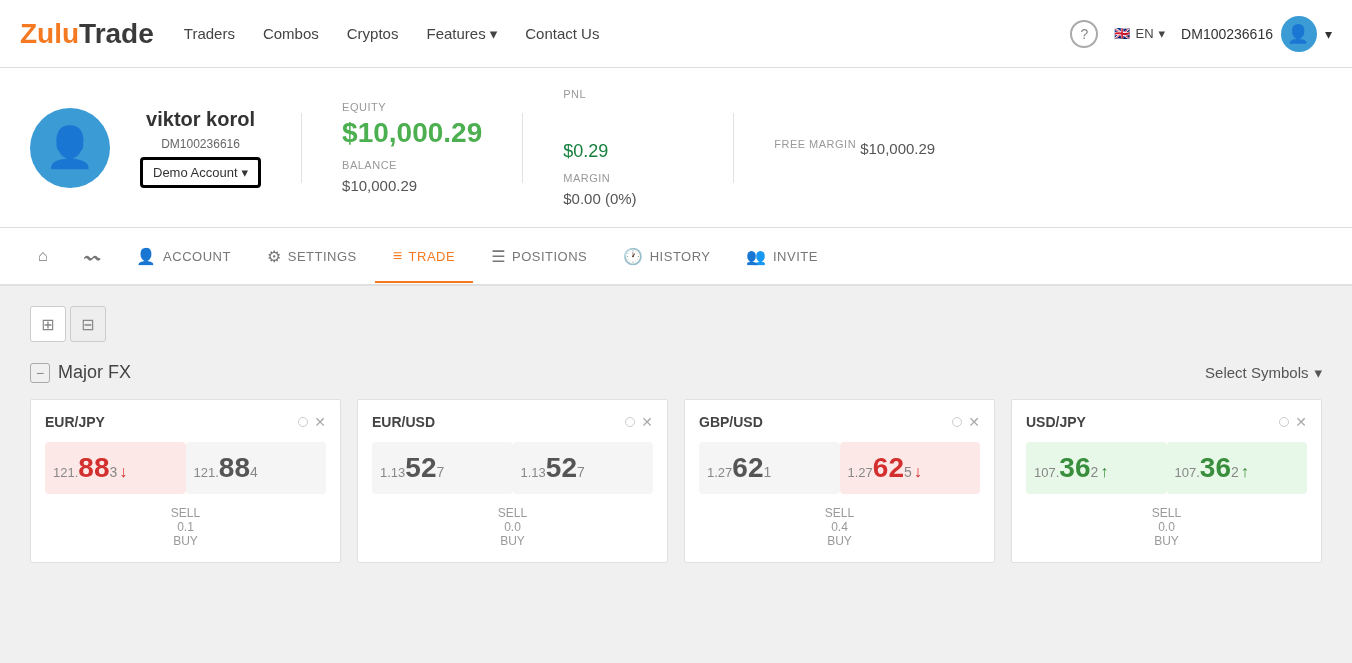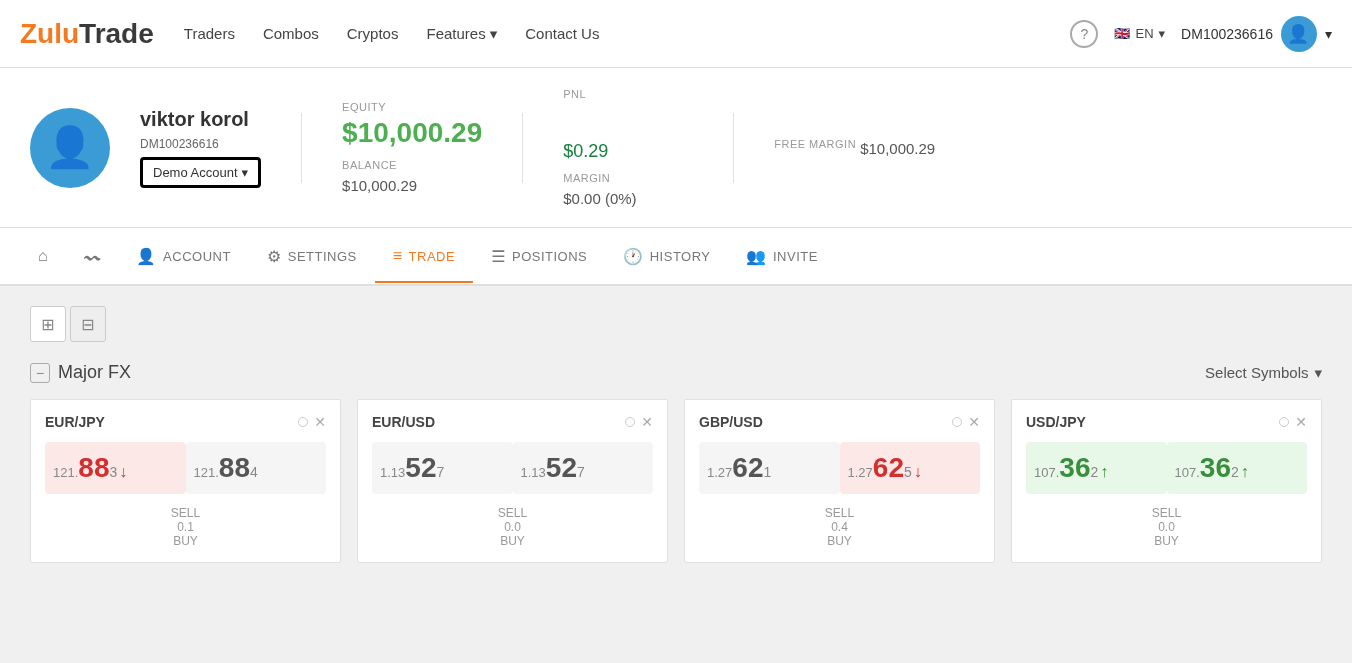--- a/index.html
+++ b/index.html
@@ -54,21 +54,21 @@
       padding: 20px 30px;
       display: flex;
       align-items: center;
       gap: 30px;
     }
     .avatar-large {
       width: 80px; height: 80px; border-radius: 50%;
       background: #3a9bd5; display: flex; align-items: center; justify-content: center;
       color: #fff; font-size: 40px; flex-shrink: 0;
     }
-    .user-info { display: flex; flex-direction: column; gap: 6px; }
+    .user-info { display: flex; flex-direction: column; gap: 6px; align-items: center; }
     .user-info-name { font-size: 20px; font-weight: 600; color: #333; }
     .account-id { font-size: 12px; color: #666; }
     .account-type-select {
       border: 3px solid #000000; padding: 5px 10px; border-radius: 4px;
       font-size: 13px; cursor: pointer; background: #fff;
       display: flex; align-items: center; gap: 4px;
     }
     .divider-v { width: 1px; background: #e0e0e0; height: 70px; margin: 0 10px; }
     .stat-block { display: flex; flex-direction: column; gap: 4px; min-width: 130px; }
     .stat-label { font-size: 11px; color: #999; text-transform: uppercase; letter-spacing: 0.5px; }

